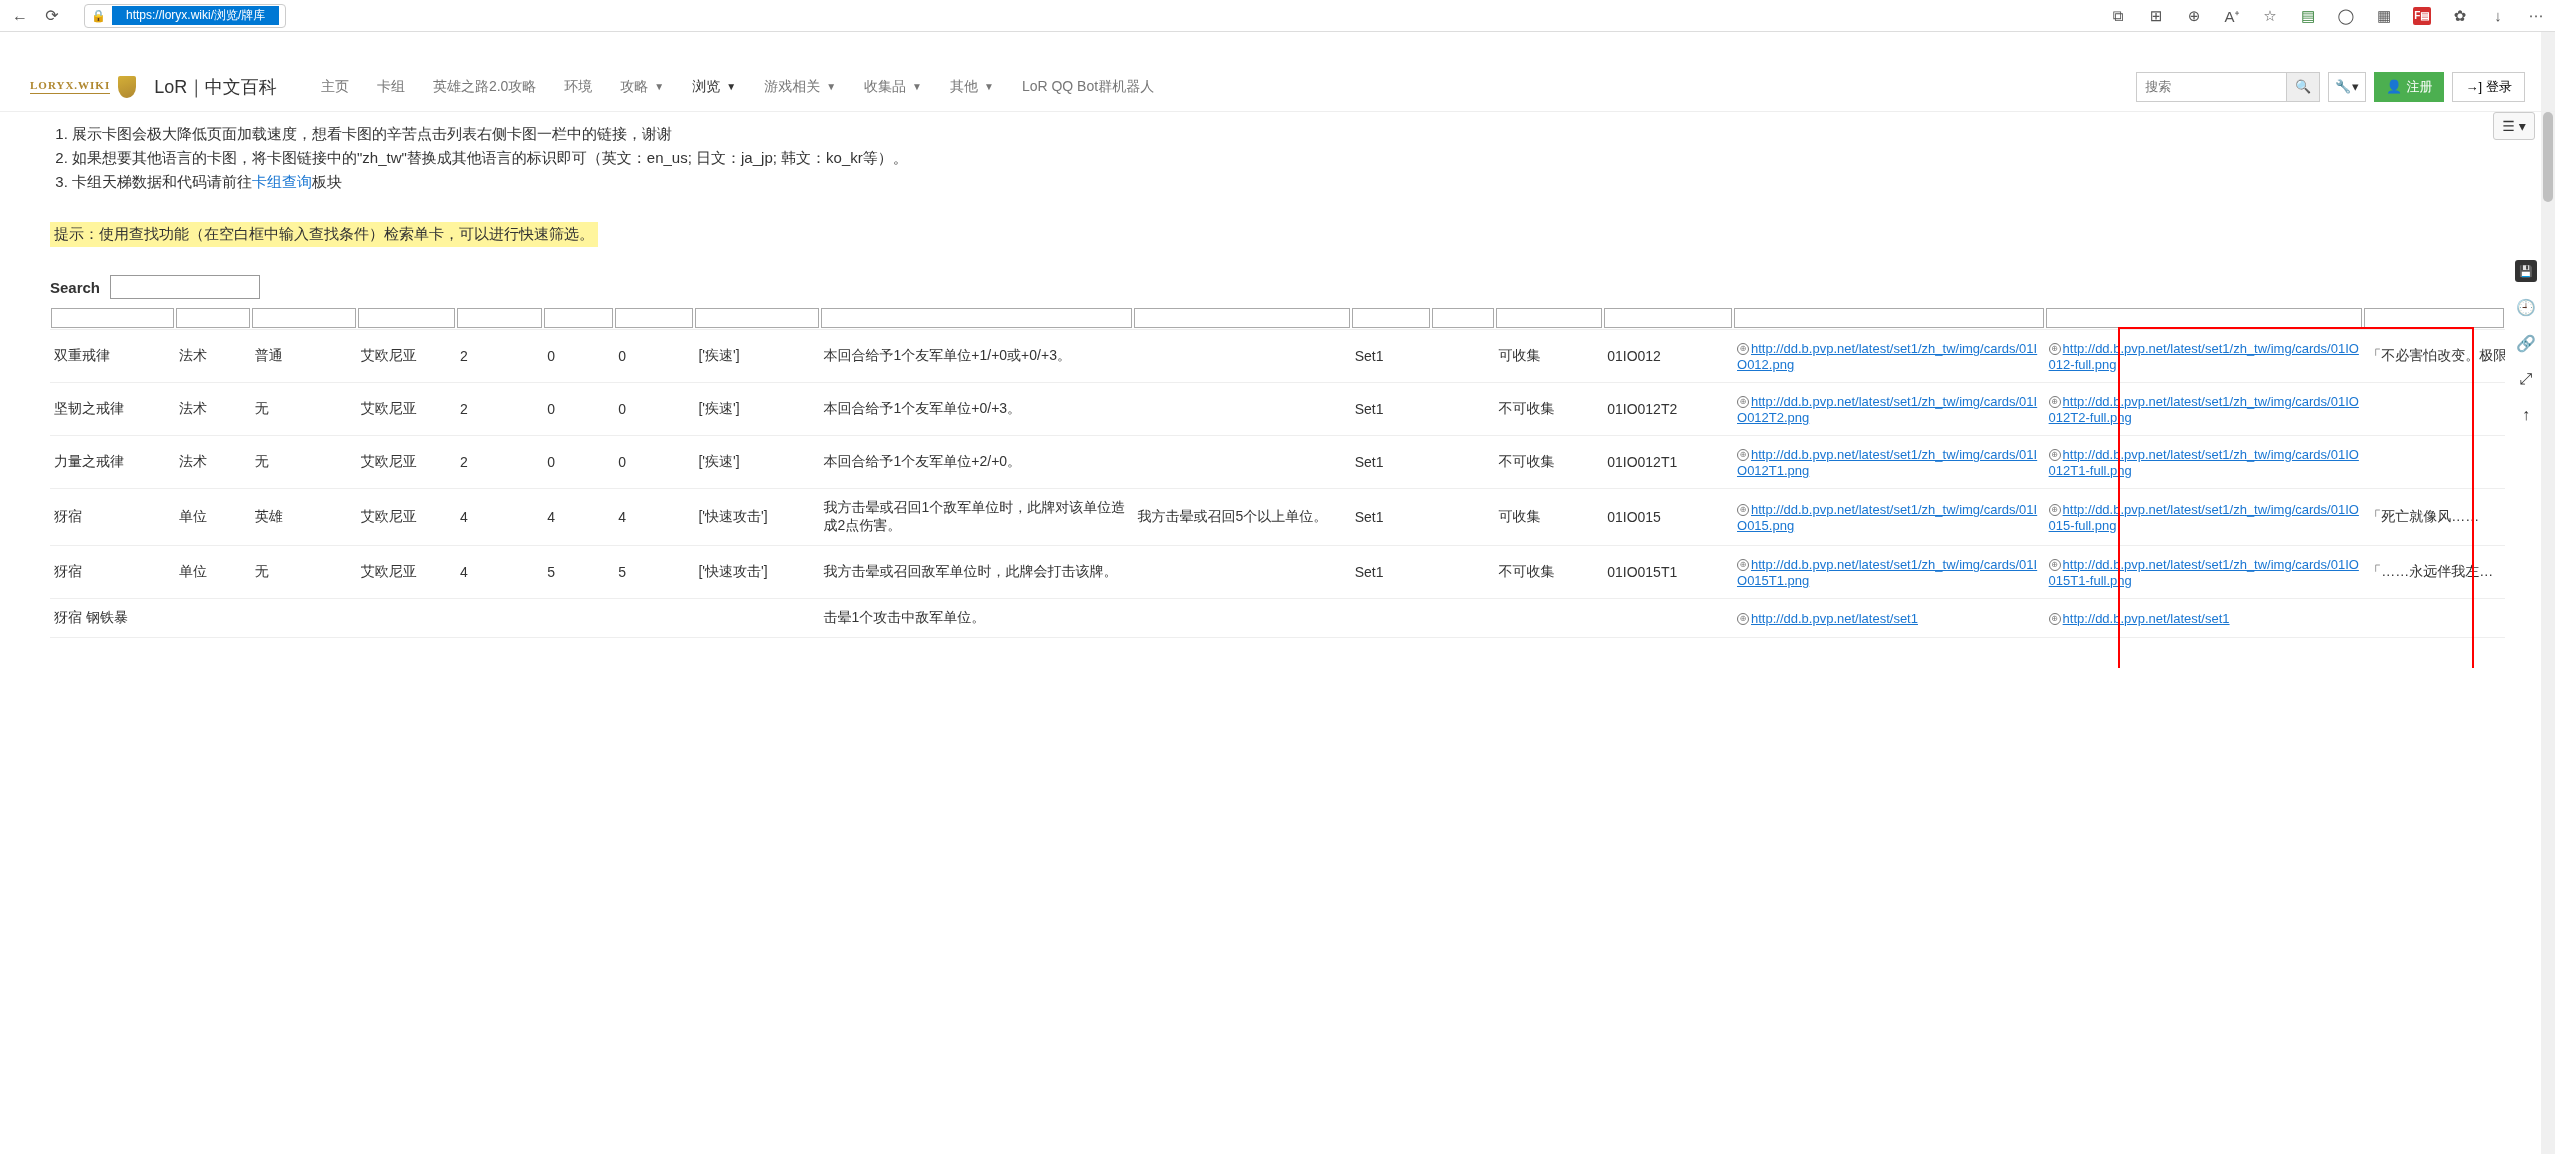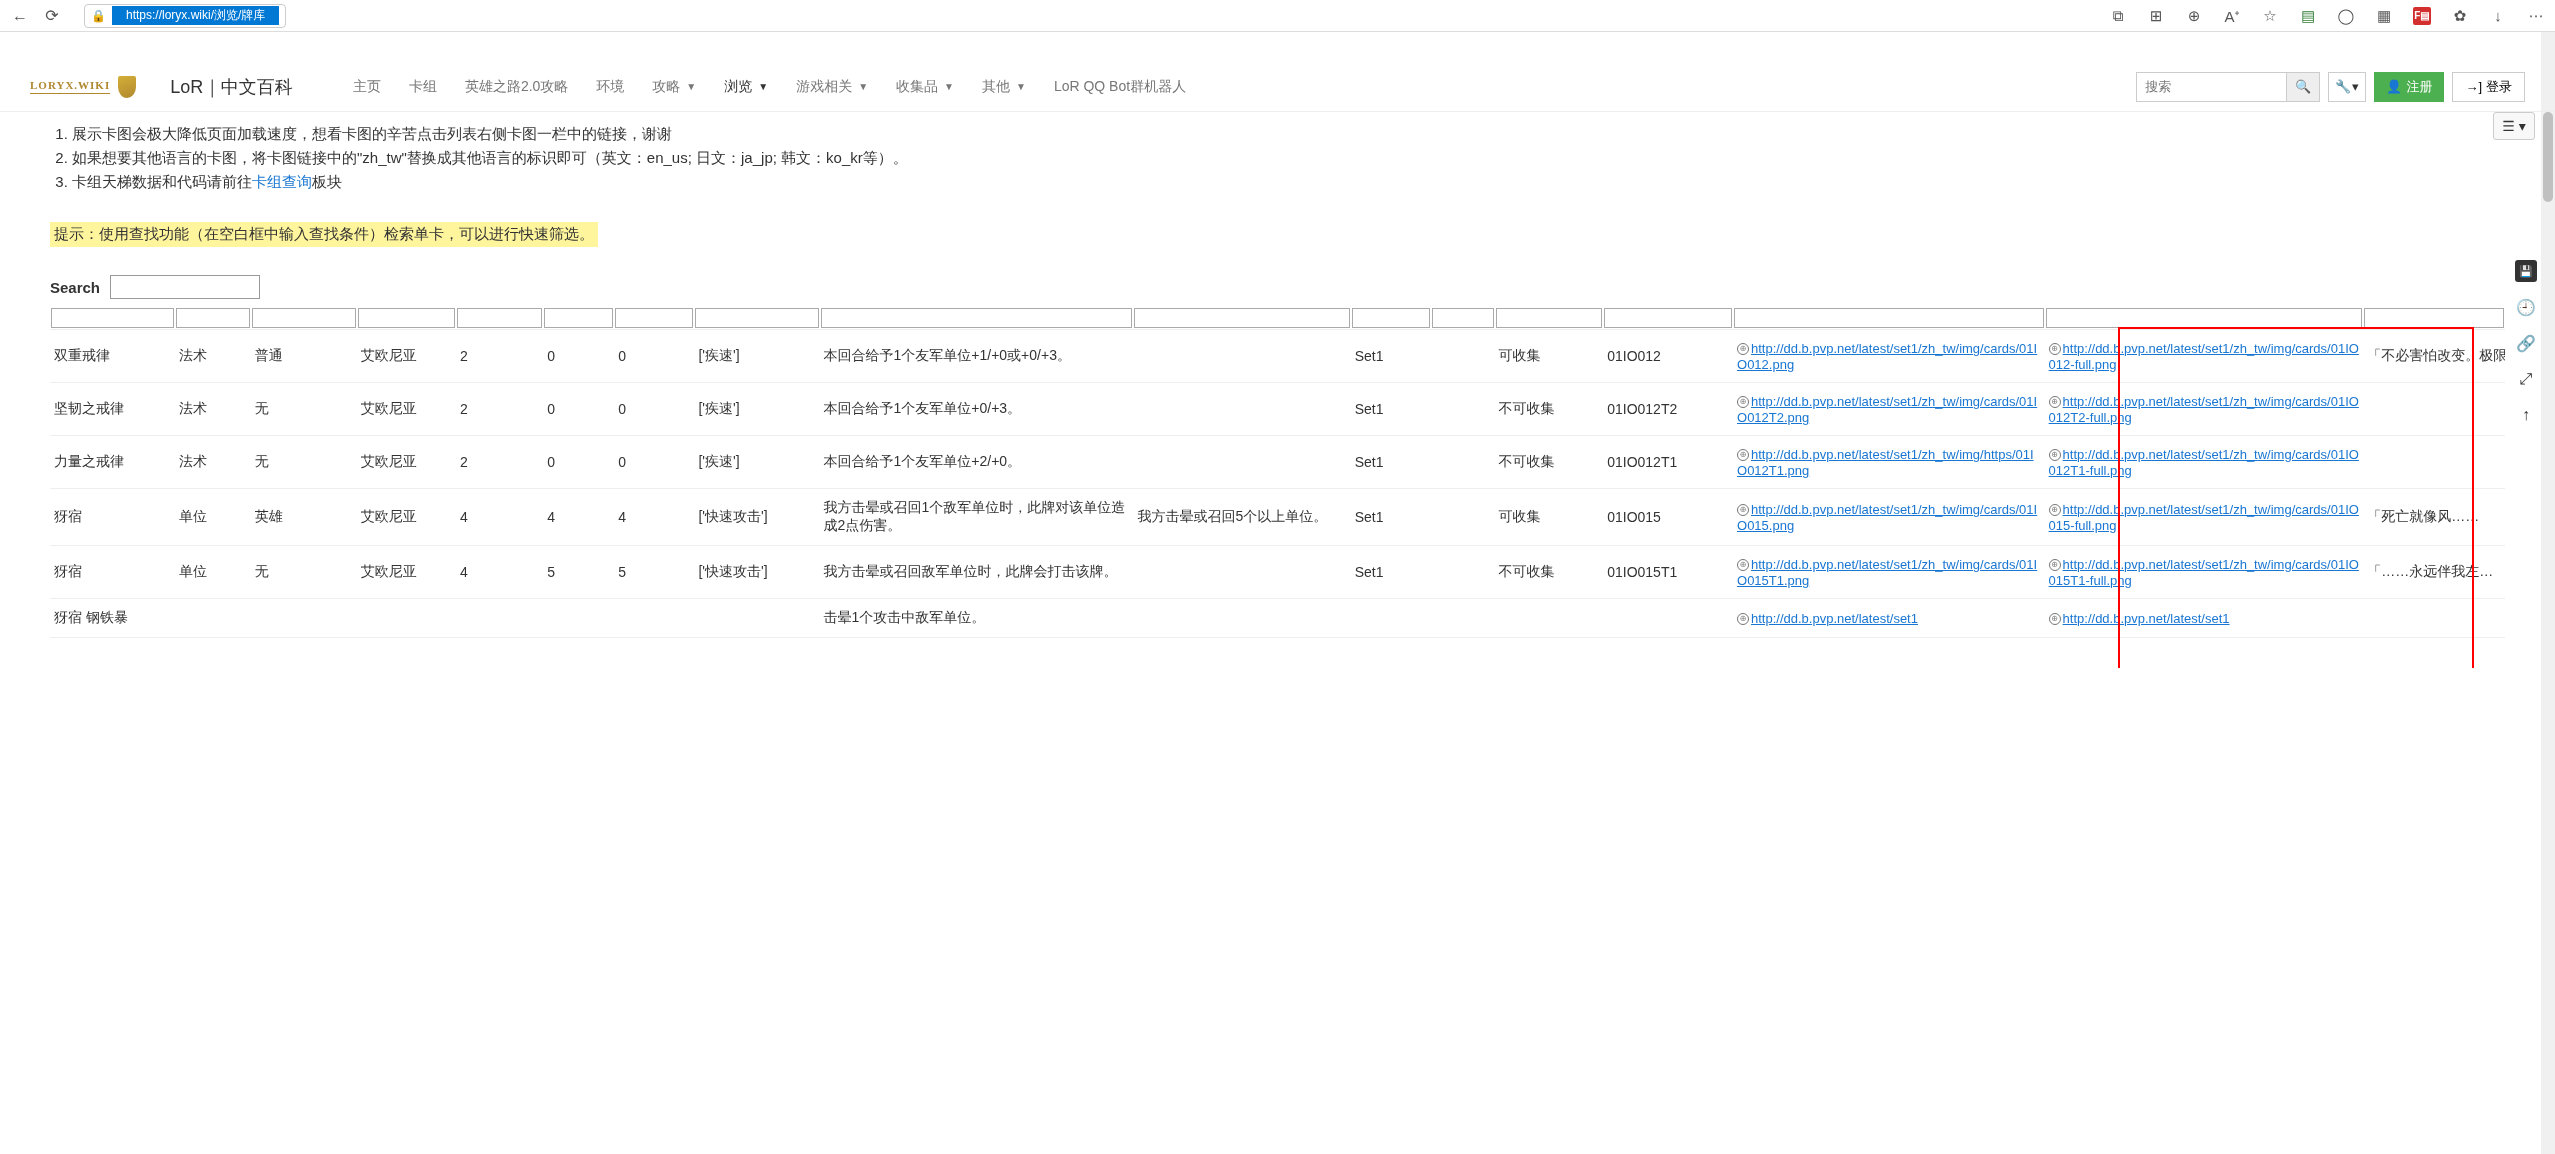--- a/index.html
+++ b/index.html
@@ -8,21 +8,21 @@
 .browser-toolbar .nav-btn { width: 20px; height: 20px; display: flex; align-items: center; justify-content: center; font-size: 16px; color: #555; cursor: pointer; }
 .url-bar { flex: 0 0 160px; display: flex; align-items: center; height: 24px; background: #fff; border-radius: 4px; border: 1px solid #ccc; padding: 0 6px; margin-left: 10px; position: relative; }
 .url-bar .lock { font-size: 12px; color: #555; margin-right: 6px; }
 .url-bar .url-text { background: #0078d4; color: #fff; font-size: 12px; padding: 1px 14px; white-space: nowrap; }
 .toolbar-icons { margin-left: auto; display: flex; gap: 20px; align-items: center; }
 .toolbar-icons .ico { width: 18px; height: 18px; display: flex; align-items: center; justify-content: center; font-size: 15px; color: #555; }
 .ico.green { color: #2e7d32; }
 .ico.red { background: #d32f2f; color: #fff; font-size: 10px; font-weight: bold; border-radius: 2px; padding: 1px 2px; }
 .scroll-track { width: 14px; background: #f0f0f0; position: absolute; right: 0; top: 32px; bottom: 0; }
 .scroll-thumb { width: 10px; height: 90px; background: #c0c0c0; border-radius: 5px; margin: 80px auto 0; }
-.site-header { height: 50px; display: flex; align-items: center; padding: 0 30px; gap: 20px; margin-top: 30px; border-bottom: 1px solid #eee; position: relative; justify-content: center; }
+.site-header { height: 50px; display: flex; align-items: center; padding: 0 30px; gap: 4px; margin-top: 30px; border-bottom: 1px solid #eee; position: relative; justify-content: center; }
 .logo-block { display: flex; align-items: center; gap: 8px; margin-right: 14px; }
 .logo-text { font-family: serif; font-size: 11px; letter-spacing: 1px; color: #b08830; font-weight: bold; }
 .logo-shield { width: 18px; height: 22px; background: linear-gradient(160deg,#d4af37,#b08830); border-radius: 2px 2px 50% 50%; }
 .site-title { font-size: 18px; color: #333; margin-right: 26px; }
 .nav-item { padding: 0 14px; font-size: 14px; color: #777; cursor: pointer; display: flex; align-items: center; gap: 4px; }
 .nav-item.active { color: #333; }
 .caret-down { font-size: 10px; margin-left: 2px; }
 .header-right { margin-left: auto; display: flex; align-items: center; gap: 8px; }
 .search-box { display: flex; }
 .search-input { width: 150px; height: 30px; border: 1px solid #ccc; border-right: none; padding: 0 8px; font-size: 13px; }
@@ -219,21 +219,21 @@
           <td>2</td>
           <td>0</td>
           <td>0</td>
           <td>['疾速']</td>
           <td>本回合给予1个友军单位+2/+0。</td>
           <td></td>
           <td>Set1</td>
           <td></td>
           <td>不可收集</td>
           <td>01IO012T1</td>
-          <td><span class="globe">⊕</span><a href="#">http://dd.b.pvp.net/latest/set1/zh_tw/img/https/01IO012T1.png</a></td>
+          <td><span class="globe">⊕</span><a href="#">http://dd.b.pvp.net/latest/set1/zh_tw/img/cards/01IO012T1.png</a></td>
           <td><span class="globe">⊕</span><a href="#">http://dd.b.pvp.net/latest/set1/zh_tw/img/cards/01IO012T1-full.png</a></td>
           <td class="ellipsis"></td>
         </tr>
         <tr>
           <td>犽宿</td>
           <td>单位</td>
           <td>英雄</td>
           <td>艾欧尼亚</td>
           <td>4</td>
           <td>4</td>

